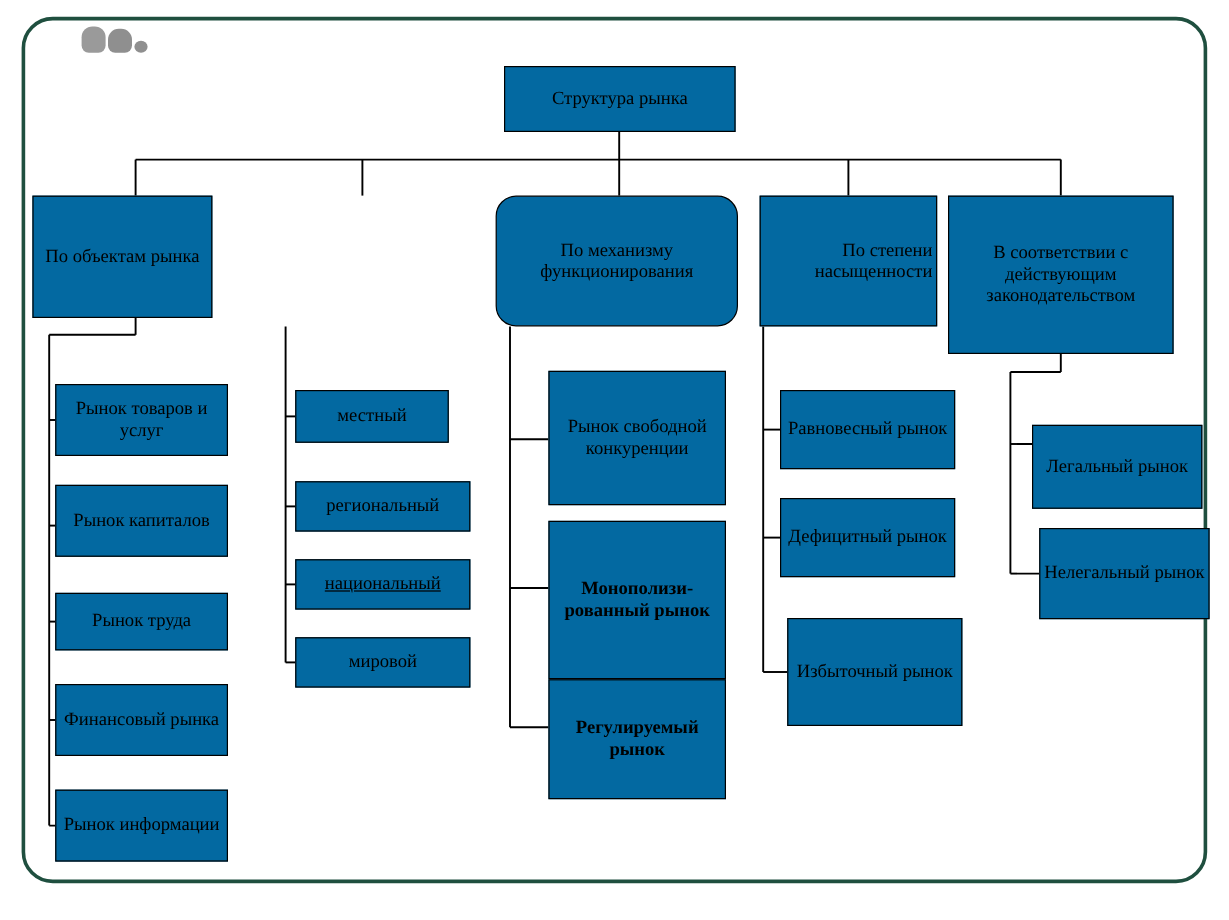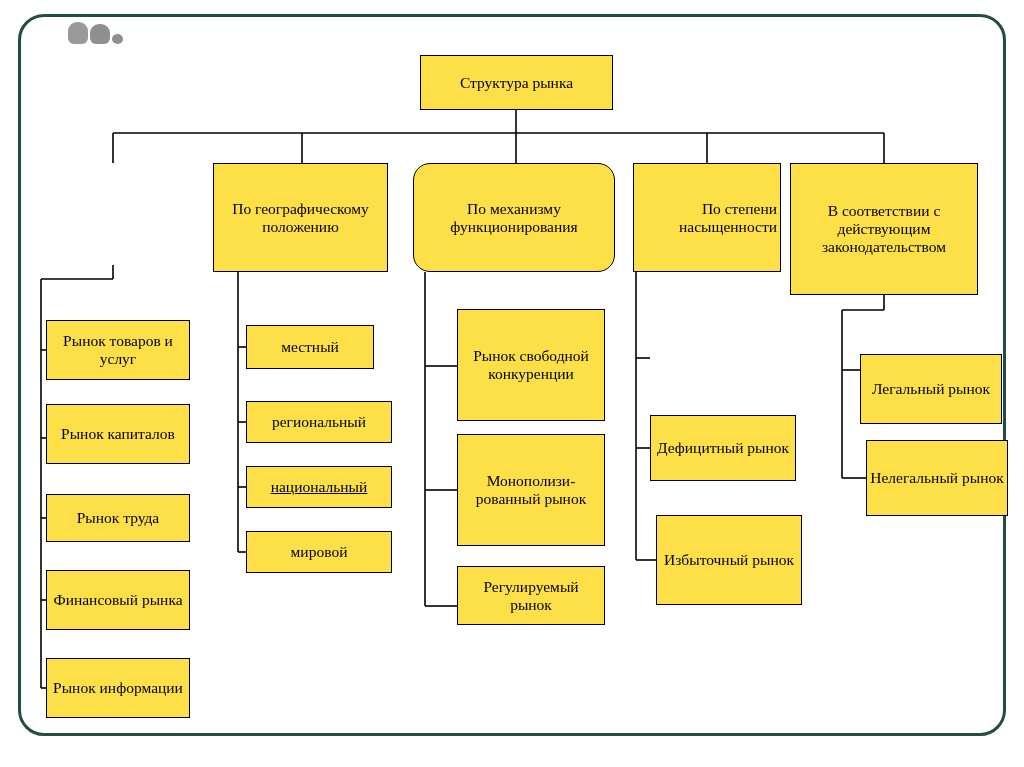--- a/index.html
+++ b/index.html
@@ -7,21 +7,21 @@
   .slide{position:relative;width:1024px;height:767px;background:#ffffff;}
   .frame{position:absolute;left:18px;top:14px;width:988px;height:722px;border:3px solid #1f4f3f;border-radius:26px;box-sizing:border-box;background:#ffffff;}
   .logo{position:absolute;left:68px;top:20px;width:70px;height:34px;}
   .logo .b1{position:absolute;left:0;top:2px;width:20px;height:22px;border-radius:9px 9px 6px 6px;background:#9a9a9a;}
   .logo .b2{position:absolute;left:22px;top:4px;width:20px;height:20px;border-radius:9px 9px 6px 6px;background:#8f8f8f;}
   .logo .b3{position:absolute;left:44px;top:14px;width:11px;height:10px;border-radius:50%;background:#8f8f8f;}
 
   .canvas{position:absolute;left:0;top:0;width:1024px;height:767px;}
   svg.lines{position:absolute;left:0;top:0;width:1024px;height:767px;pointer-events:none;}
 
-  .node{position:absolute;box-sizing:border-box;border:1.5px solid #000;background:#fde047;
+  .node{position:absolute;box-sizing:border-box;border:1.5px solid #000;background:#0369a1;
         display:flex;align-items:center;justify-content:center;text-align:center;
         font-family:"Liberation Serif",serif;color:#000;line-height:1.15;}
   .node span{display:block;padding:0 3px;}
   .t15{font-size:15.5px;}
 </style>
 </head>
 <body>
 
 <div class="slide">
   <div class="frame"></div>
@@ -73,22 +73,22 @@
       <line x1="884" y1="310" x2="842" y2="310" stroke="#000" stroke-width="1.6"></line>
       <line x1="842" y1="310" x2="842" y2="478" stroke="#000" stroke-width="1.6"></line>
       <line x1="842" y1="370" x2="860" y2="370" stroke="#000" stroke-width="1.6"></line>
       <line x1="842" y1="478" x2="866" y2="478" stroke="#000" stroke-width="1.6"></line>
     </svg>
 
     <div class="node t15" style="left:420px;top:55px;width:193px;height:55px;">
       <span>Структура рынка</span>
     </div>
 
-    <div class="node t15" style="left:213px;top:163px;width:175px;height:109px;">
-      <span>По географическому положению</span>
+    <div class="node t15" style="left:27px;top:163px;width:150px;height:102px;">
+      <span>По объектам рынка</span>
     </div>
     <div class="node t15" style="left:413px;top:163px;width:202px;height:109px;border-radius:17px;">
       <span>По механизму функционирования</span>
     </div>
     <div class="node t15" style="left:633px;top:163px;width:148px;height:109px;text-align:right;">
       <span>По степени насыщенности</span>
     </div>
     <div class="node t15" style="left:790px;top:163px;width:188px;height:132px;">
       <span>В соответствии с действующим законодательством</span>
     </div>
@@ -118,27 +118,30 @@
     <div class="node t15" style="left:246px;top:466px;width:146px;height:42px;text-decoration:underline;">
       <span>национальный</span>
     </div>
     <div class="node t15" style="left:246px;top:531px;width:146px;height:42px;">
       <span>мировой</span>
     </div>
 
     <div class="node t15" style="left:457px;top:309px;width:148px;height:112px;">
       <span>Рынок свободной конкуренции</span>
     </div>
-    <div class="node t15" style="left:457px;top:434px;width:148px;height:112px;">
+    <div class="node t15" style="left:457px;top:434px;width:148px;height:132px;font-weight:bold;">
       <span>Монополизи-рованный рынок</span>
     </div>
-    <div class="node t15" style="left:457px;top:566px;width:148px;height:59px;">
+    <div class="node t15" style="left:457px;top:566px;width:148px;height:100px;font-weight:bold;">
       <span>Регулируемый рынок</span>
     </div>
 
+    <div class="node t15" style="left:650px;top:325px;width:146px;height:66px;">
+      <span>Равновесный рынок</span>
+    </div>
     <div class="node t15" style="left:650px;top:415px;width:146px;height:66px;">
       <span>Дефицитный рынок</span>
     </div>
     <div class="node t15" style="left:656px;top:515px;width:146px;height:90px;">
       <span>Избыточный рынок</span>
     </div>
 
     <div class="node t15" style="left:860px;top:335px;width:142px;height:70px;margin-top:19px;">
       <span>Легальный рынок</span>
     </div>

